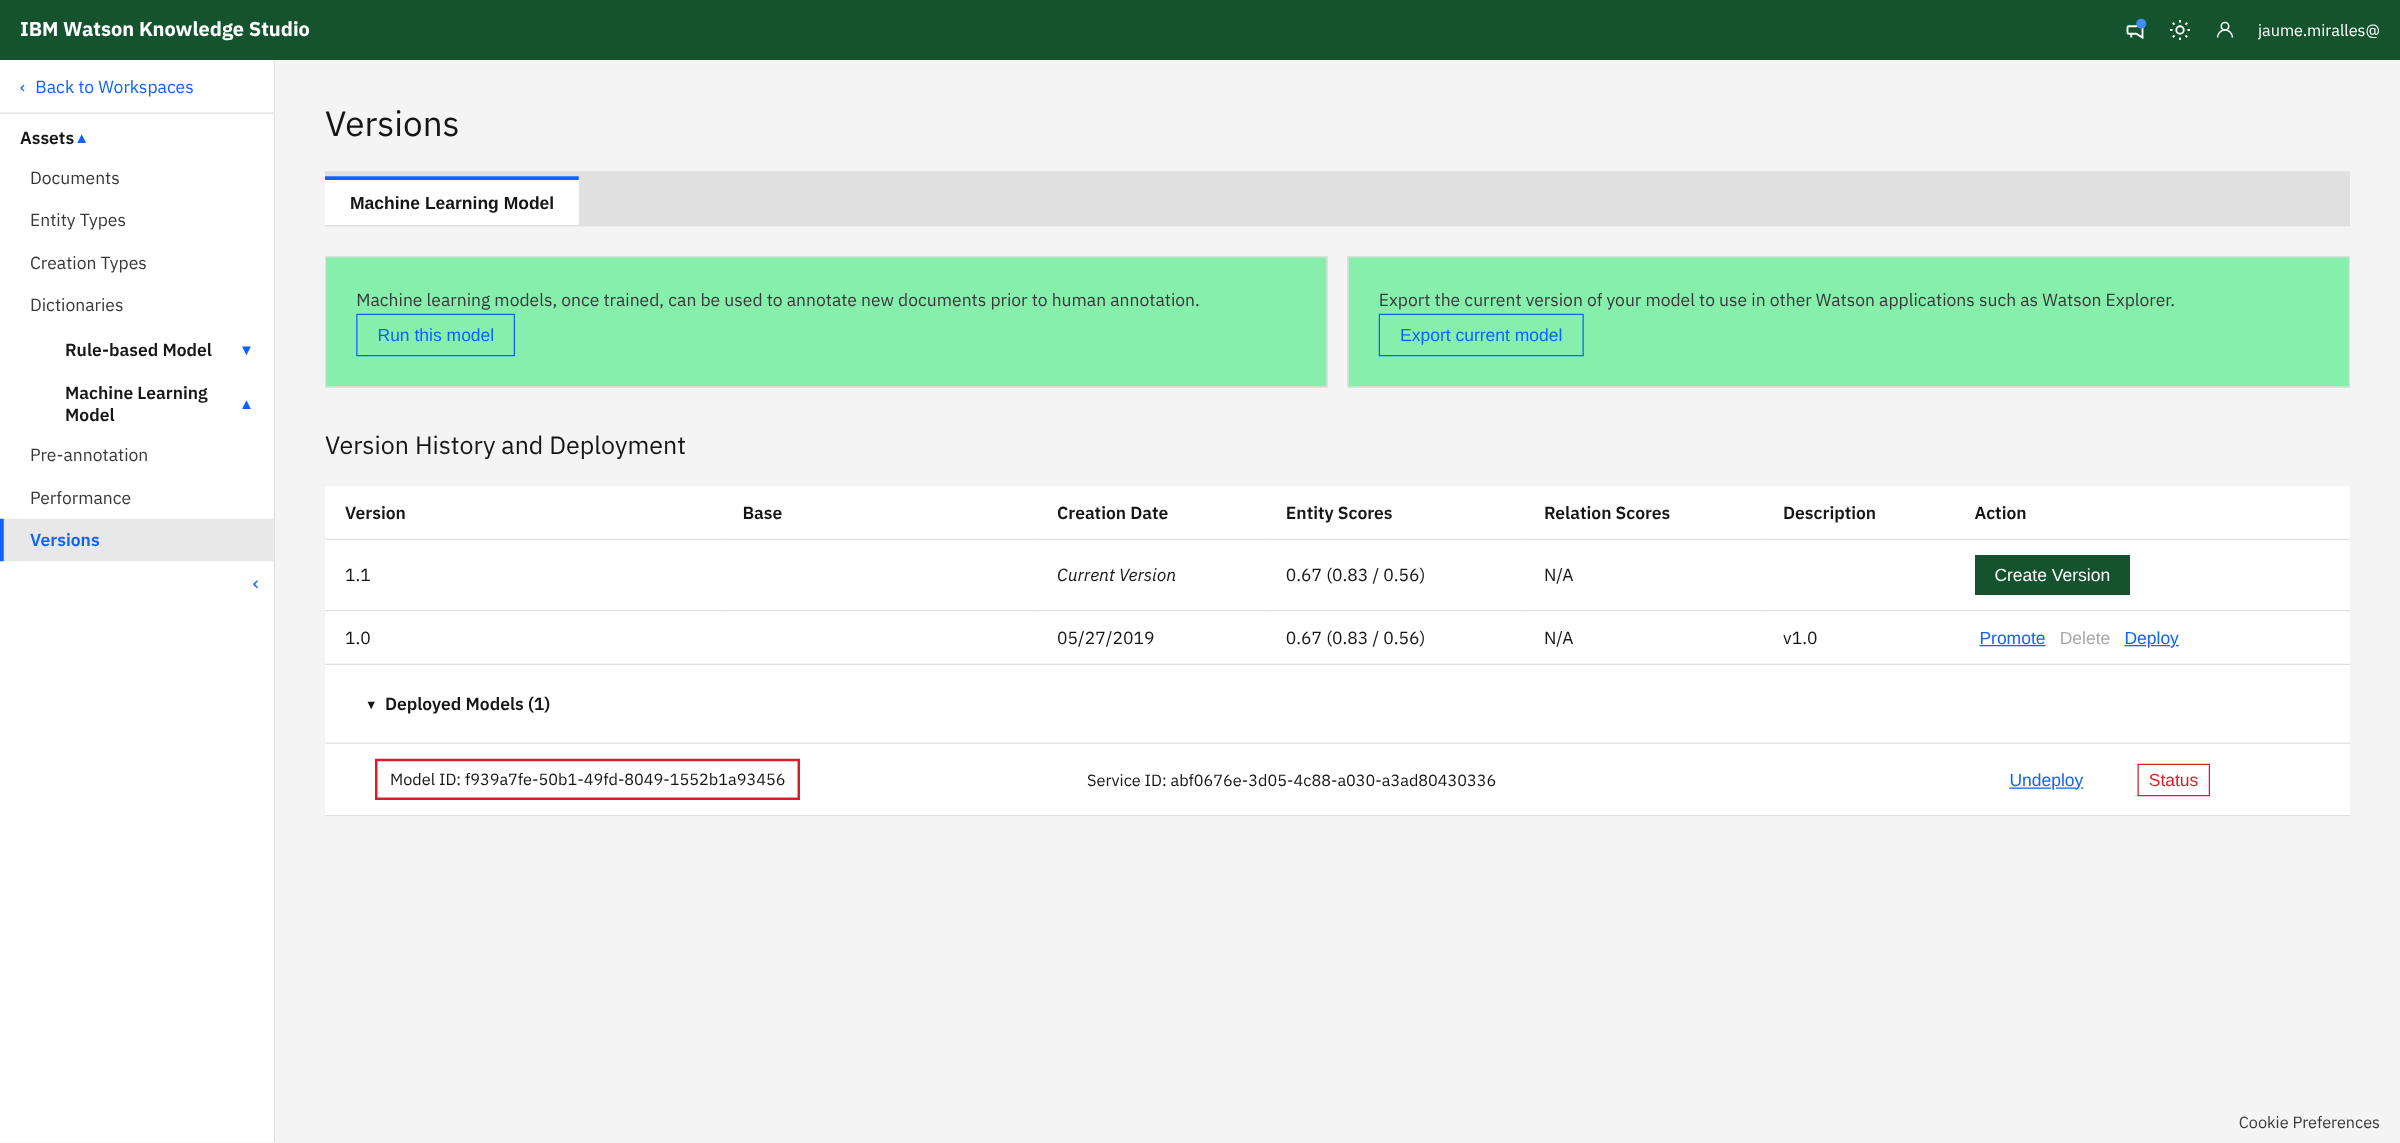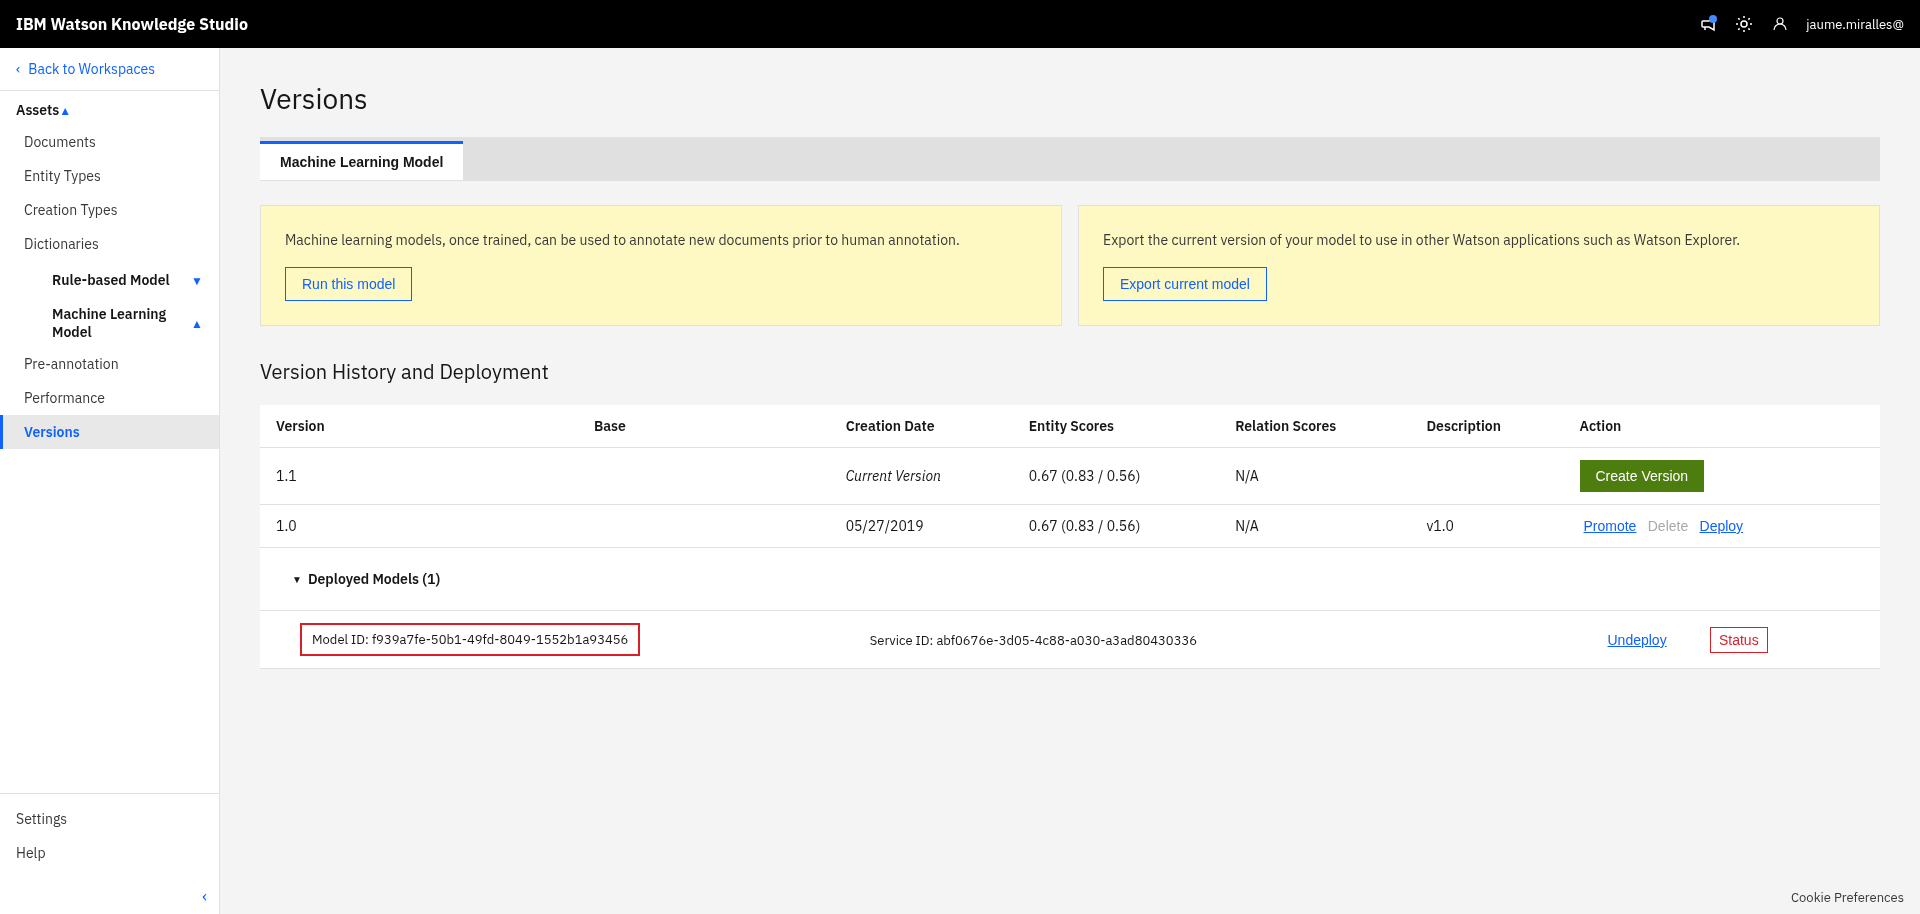--- a/index.html
+++ b/index.html
@@ -1,20 +1,20 @@
 <!DOCTYPE html>
 <html><head>
   <meta charset="utf-8">
   <style>
     * { box-sizing: border-box; margin: 0; padding: 0; }
     body { font-family: 'IBM Plex Sans', Arial, sans-serif; font-size: 14px; background: #f4f4f4; color: #161616; }
 
     
     .topnav {
-      background: #000000;
+      background: #14532d;
       color: #fff;
       height: 48px;
       display: flex;
       align-items: center;
       padding: 0 16px;
       justify-content: space-between;
     }
     .topnav-left { display: flex; align-items: center; gap: 8px; }
     .topnav-brand { font-size: 16px; color: #fff; }
     .topnav-brand span { font-weight: 700; }
@@ -132,27 +132,26 @@
       border-top: 3px solid #0f62fe;
     }
 
     
     .cards-row {
       display: flex;
       gap: 16px;
       margin-bottom: 32px;
     }
     .card {
-      background: #fef9c3;
+      background: #86efac;
       border: 1px solid #e0e0e0;
       padding: 24px;
       flex: 1;
       display: flex;
       flex-direction: column;
-      gap: 16px;
     }
     .card p { font-size: 14px; color: #393939; line-height: 1.5; }
     .card-btn {
       border: 1px solid #0f62fe;
       background: transparent;
       color: #0f62fe;
       padding: 8px 16px;
       font-size: 14px;
       cursor: pointer;
       align-self: flex-start;
@@ -177,21 +176,21 @@
       border-bottom: 1px solid #e0e0e0;
     }
     .versions-table td {
       padding: 12px 16px;
       font-size: 14px;
       color: #161616;
       border-bottom: 1px solid #e0e0e0;
       vertical-align: middle;
     }
     .create-version-btn {
-      background: #4d7c0f;
+      background: #14532d;
       color: #fff;
       border: none;
       padding: 8px 16px;
       font-size: 14px;
       cursor: pointer;
     }
     .link-btn {
       background: transparent;
       border: none;
       color: #0f62fe;
@@ -322,28 +321,20 @@
     <div class="sidebar-item">
       <span>Pre-annotation</span>
     </div>
     <div class="sidebar-item">
       <span>Performance</span>
     </div>
     <div class="sidebar-item active">
       <span>Versions</span>
     </div>
 
-    <div class="sidebar-bottom">
-      <div class="sidebar-item">
-        <span>Settings</span>
-      </div>
-      <div class="sidebar-item">
-        <span>Help</span>
-      </div>
-    </div>
 
     <div class="sidebar-collapse">‹</div>
   </div>
 
   <div class="main">
     <h1 class="page-title">Versions</h1>
 
     <div class="tabs">
       <button class="tab active">Machine Learning Model</button>
     </div>

